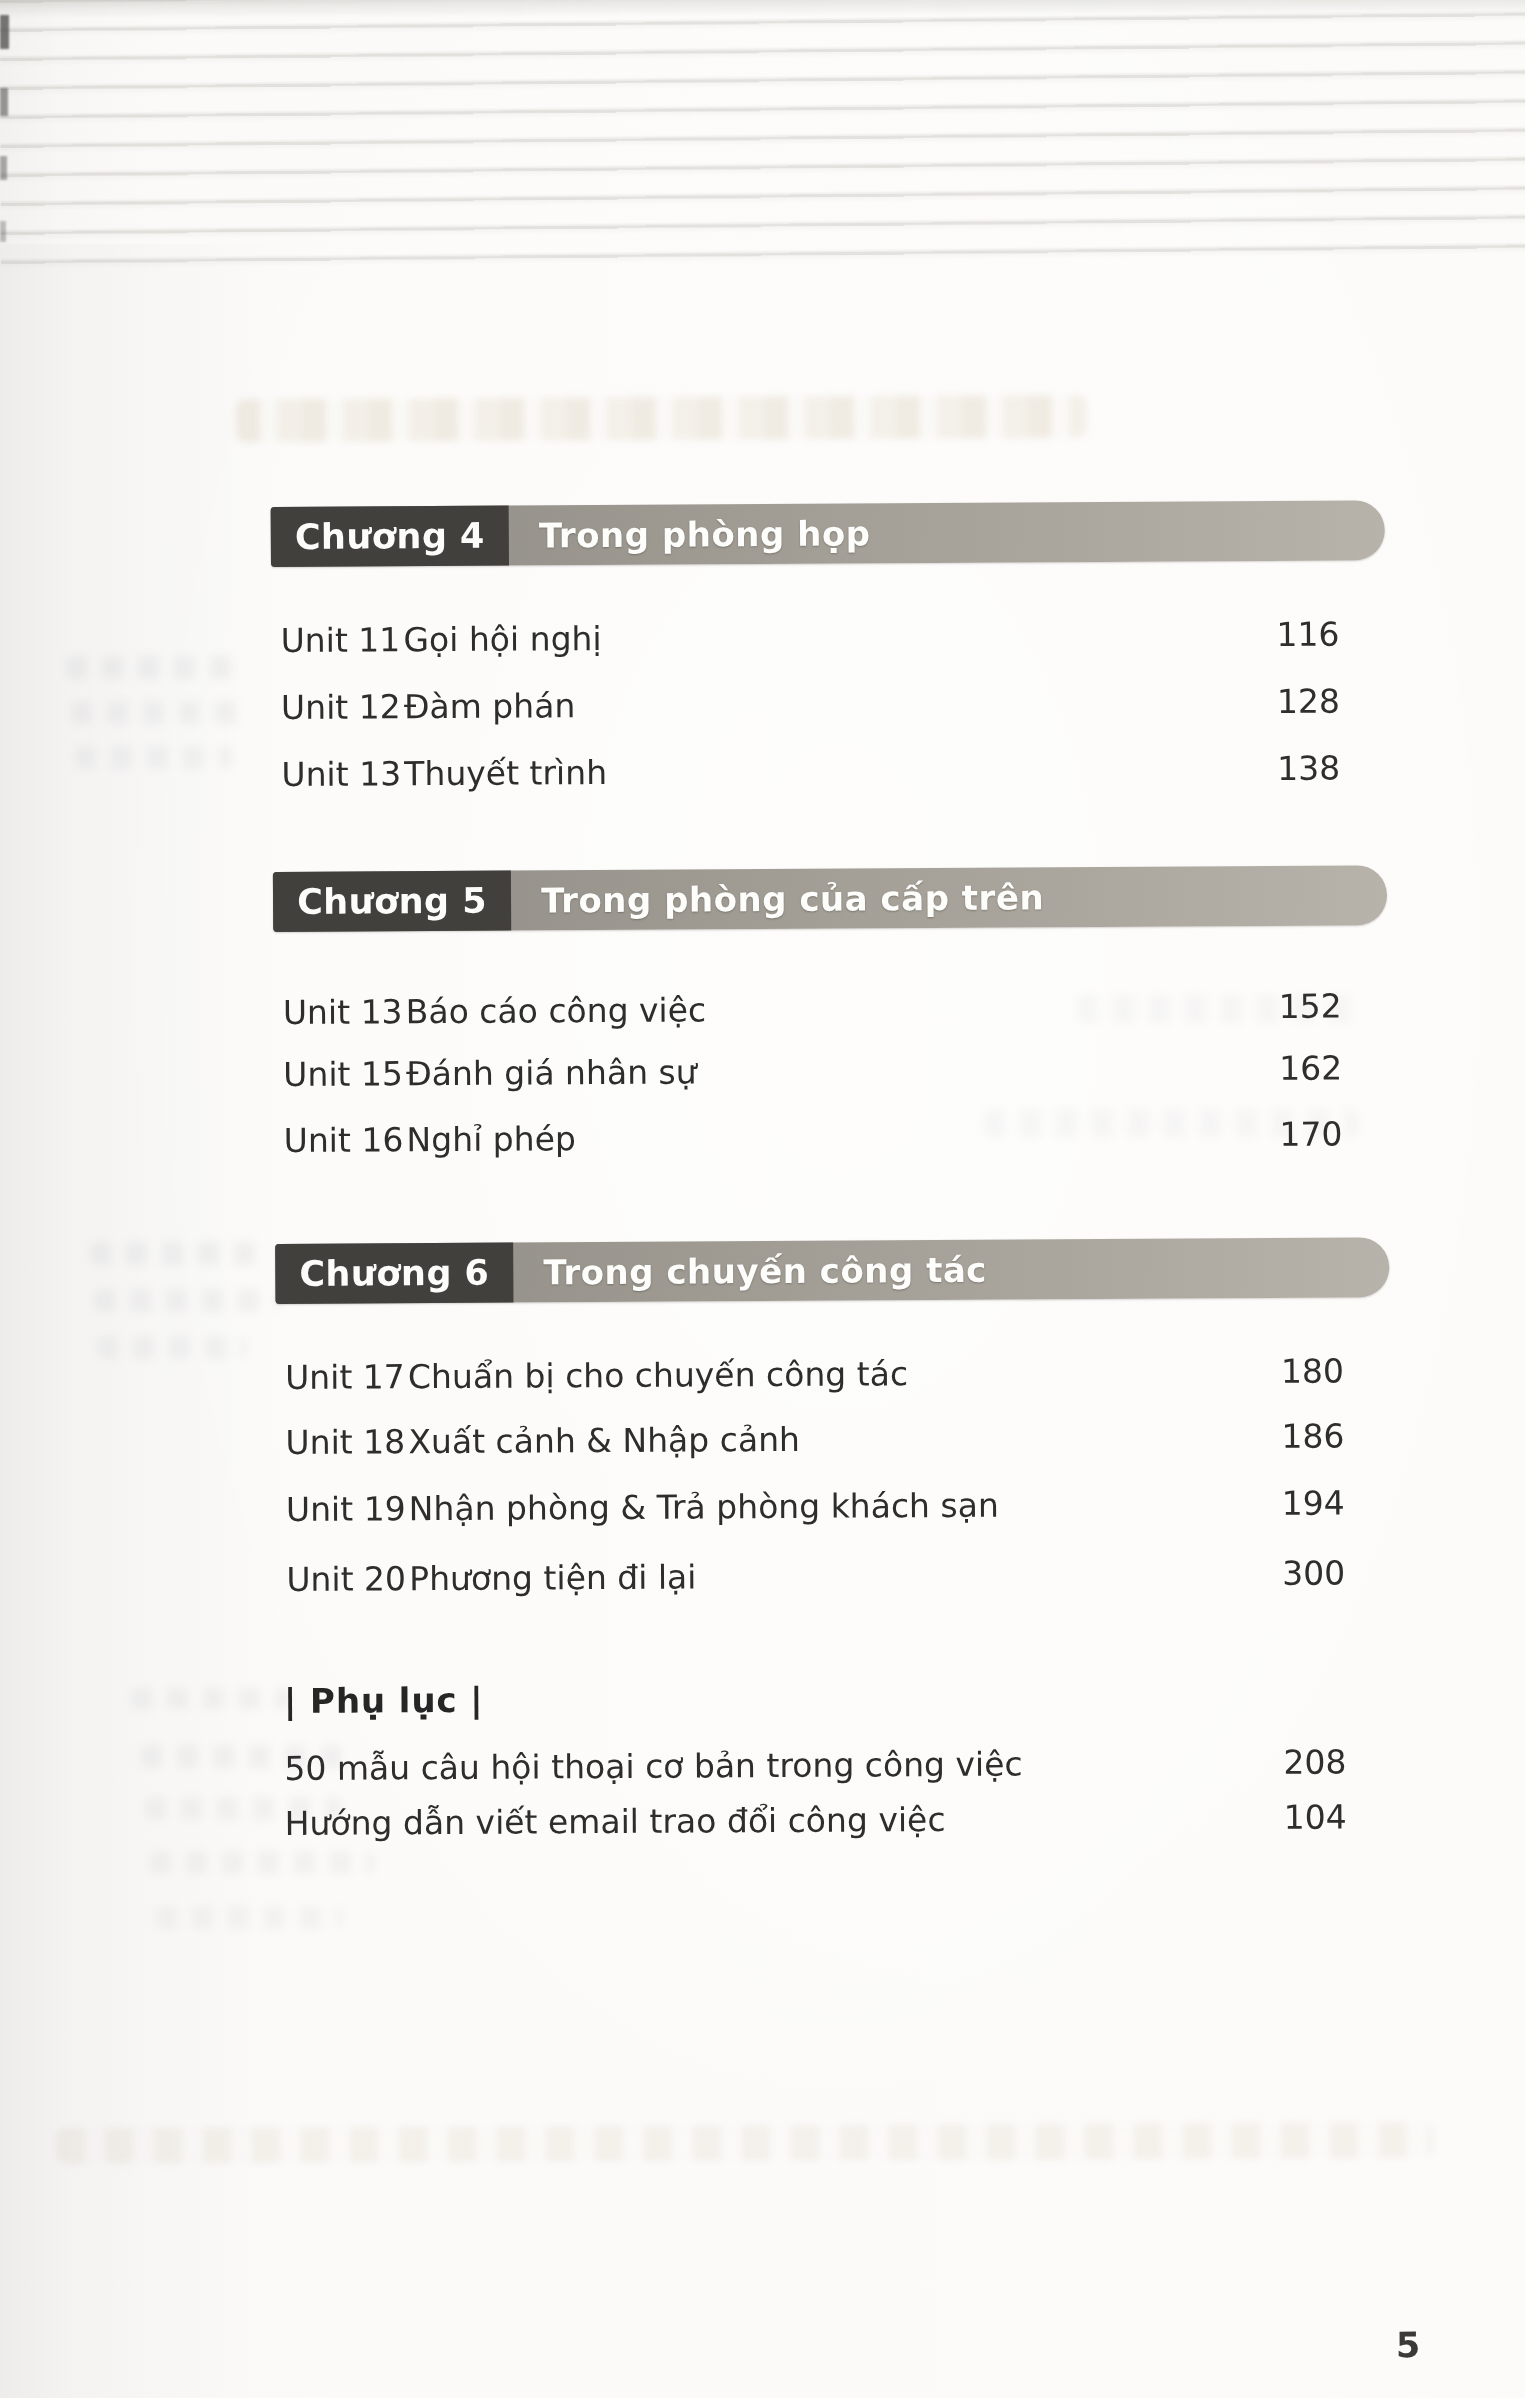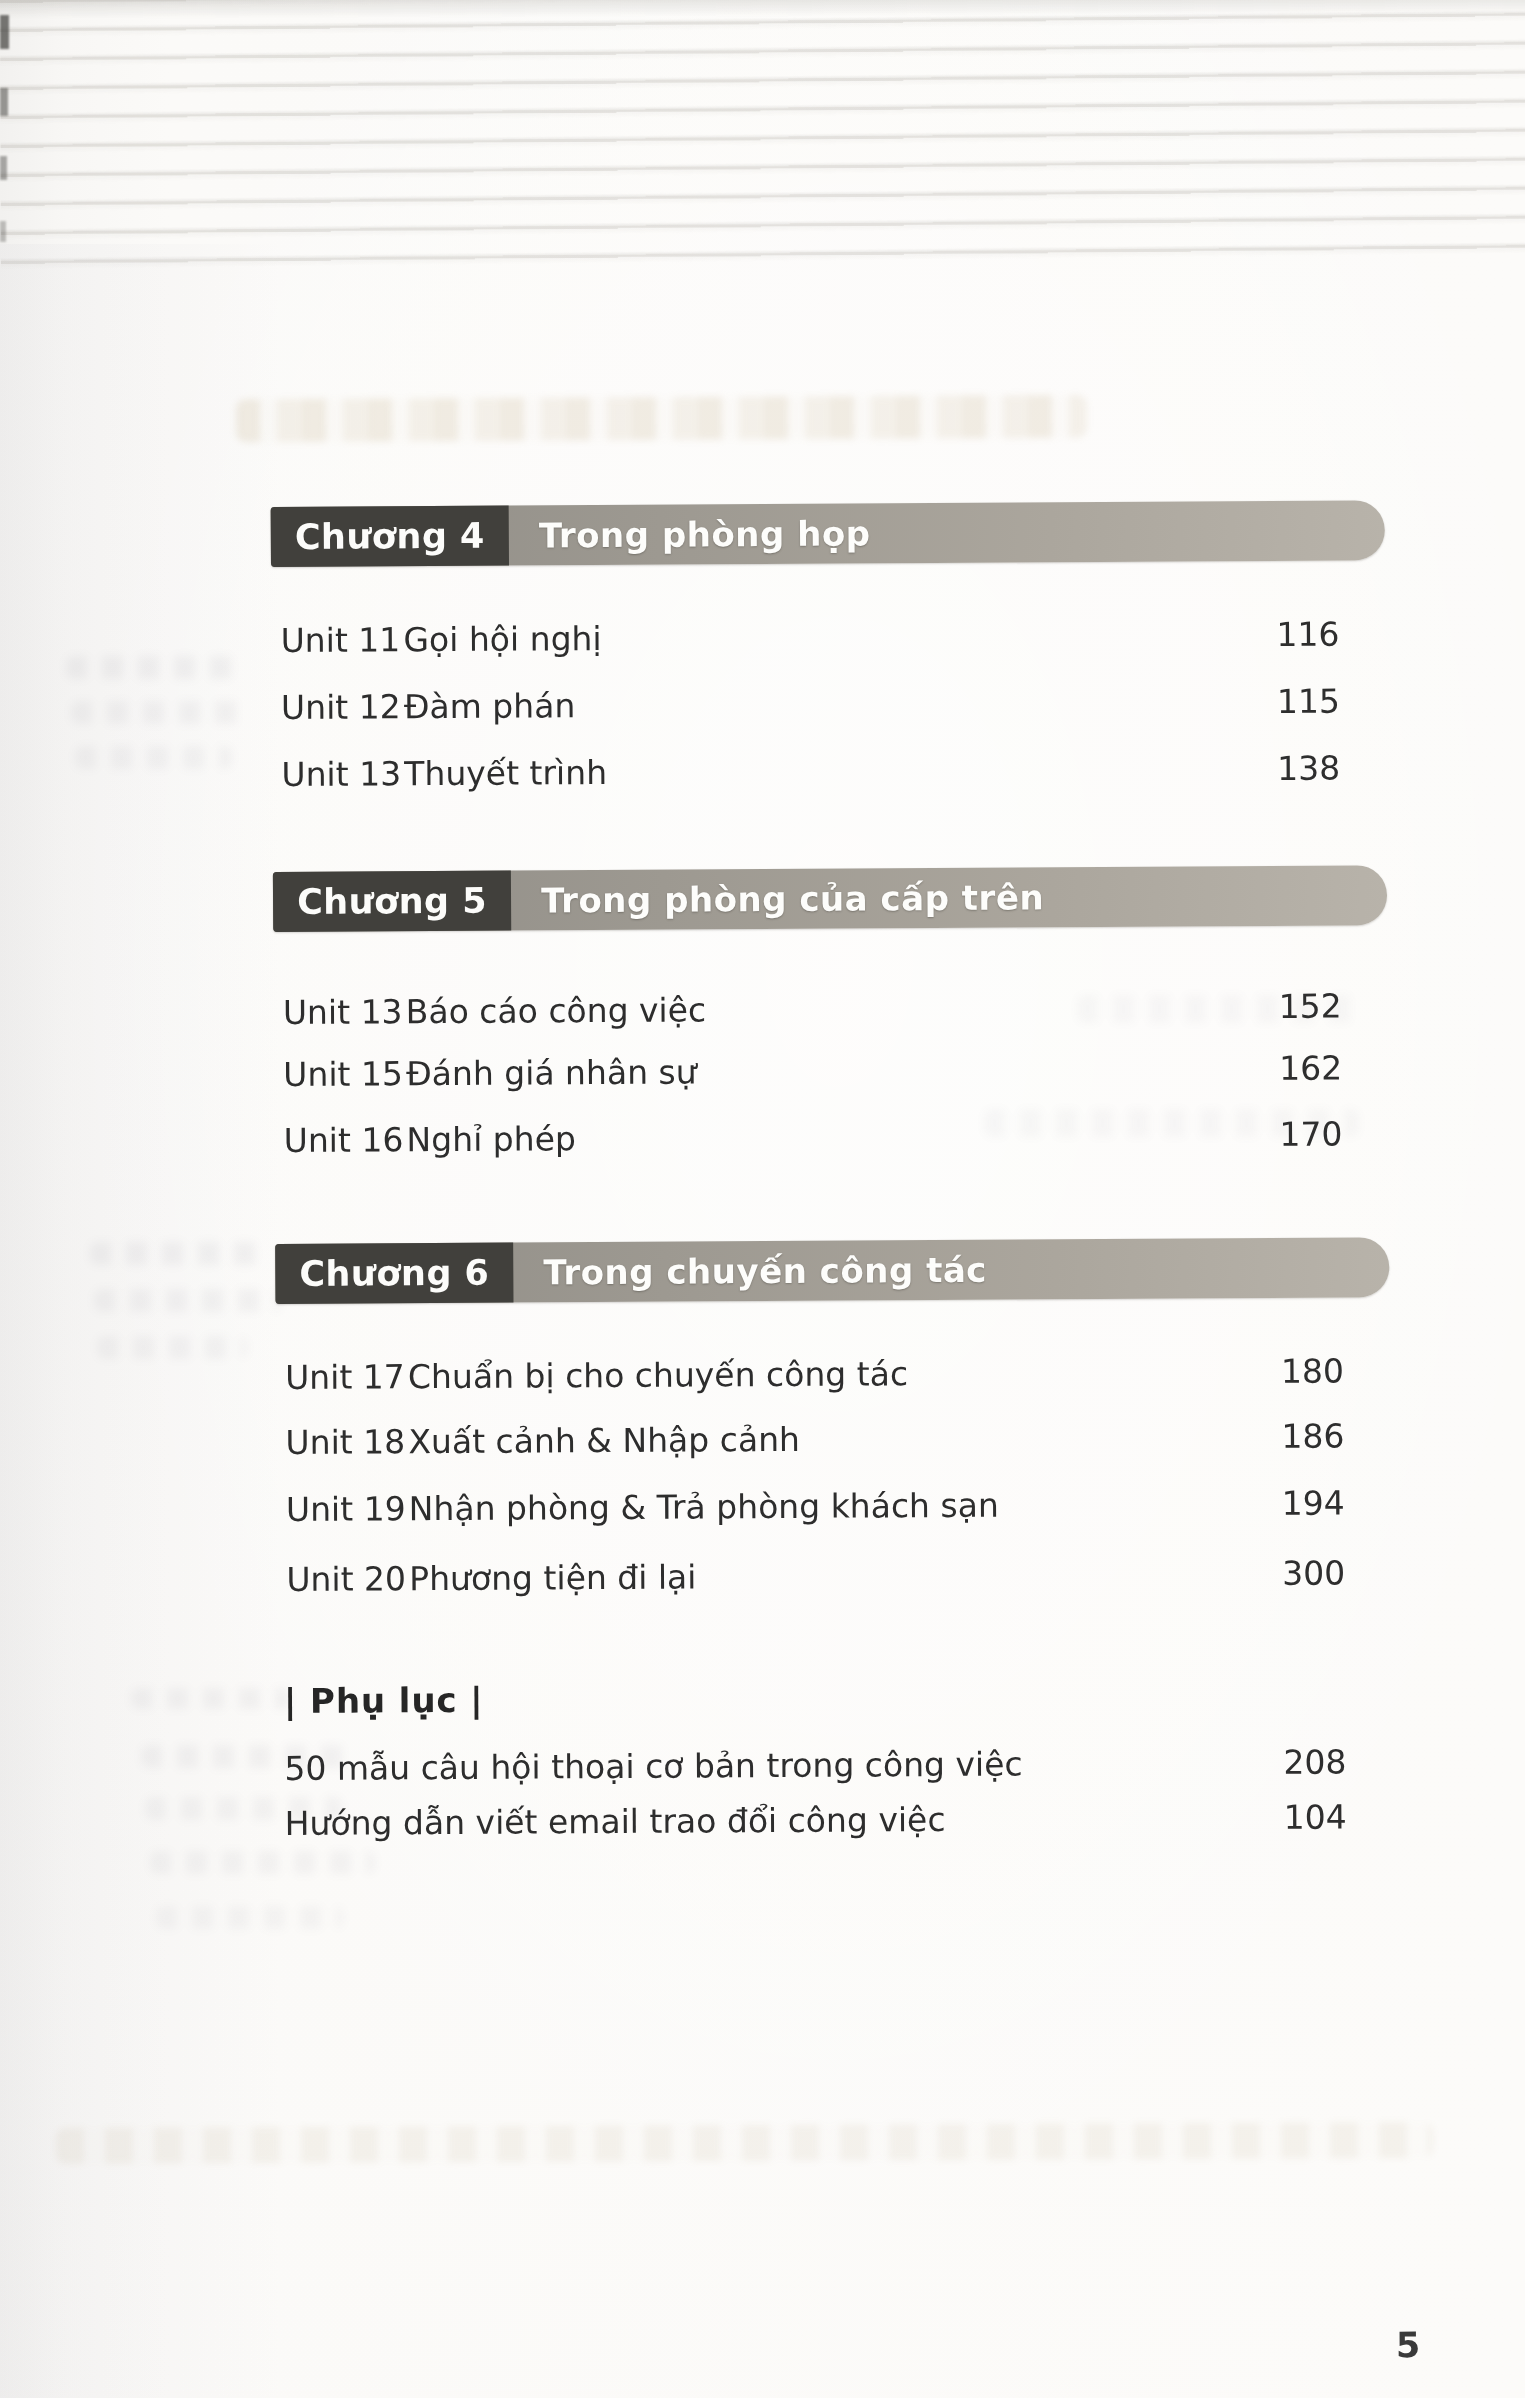--- a/index.html
+++ b/index.html
@@ -117,21 +117,21 @@
           <span class="unit-no">Unit 11</span>
           <span class="unit-title">Gọi hội nghị</span>
         </span>
       <span class="page-no">116</span>
     </div>
     <div class="toc-row" style="top:683px;">
       <span class="unit-label">
           <span class="unit-no">Unit 12</span>
           <span class="unit-title">Đàm phán</span>
         </span>
-      <span class="page-no">115</span>
+      <span class="page-no">128</span>
     </div>
     <div class="toc-row" style="top:750px;">
       <span class="unit-label">
           <span class="unit-no">Unit 13</span>
           <span class="unit-title">Thuyết trình</span>
         </span>
       <span class="page-no">138</span>
     </div>
 
     <div class="chapter-band" style="top:869px;">

